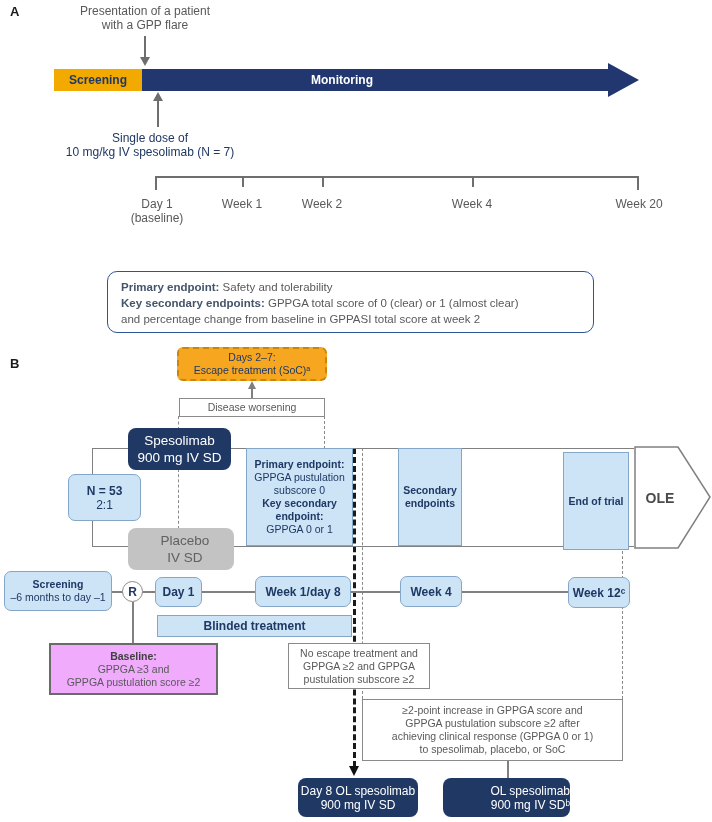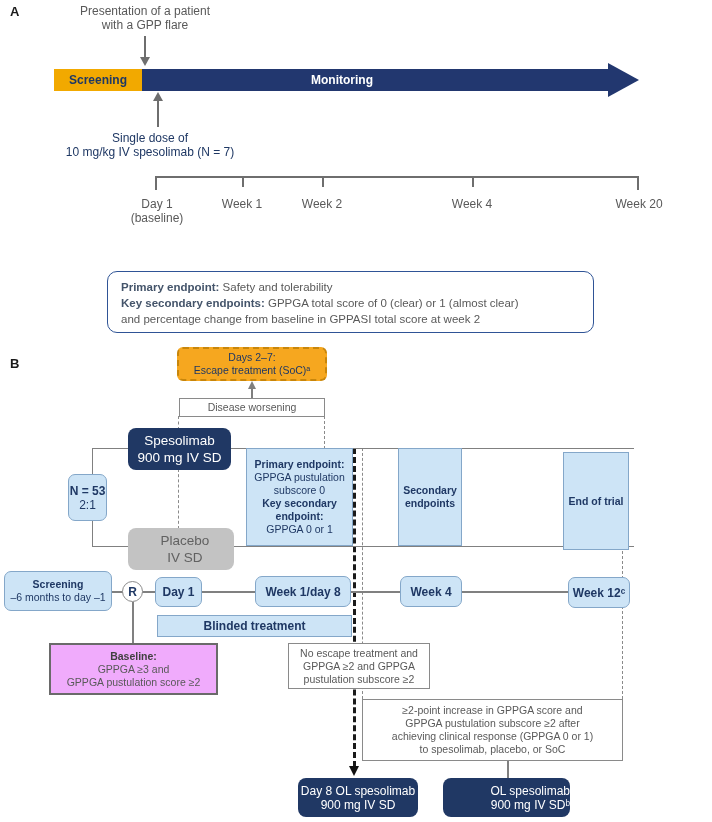--- a/index.html
+++ b/index.html
@@ -115,21 +115,21 @@
 
   <div class="abs center fs10 whitebox z2" style="left:179px;top:398px;width:146px;height:19px;">
     <span>Disease worsening</span>
   </div>
 
   <div class="abs center fs13 navybox z3" style="left:128px;top:428px;width:103px;height:42px;">
     <span>Spesolimab</span>
     <span>900 mg IV SD</span>
   </div>
 
-  <div class="abs center fs11 blue rbox z2" style="left:68px;top:474px;width:39px;height:47px;">
+  <div class="abs center fs11 blue rbox z2" style="left:68px;top:474px;width:73px;height:47px;">
     <span class="bold">N = 53</span>
     <span>2:1</span>
   </div>
 
   <div class="abs center fs13 graybox z3" style="left:128px;top:528px;width:106px;height:42px;padding-left:8px;">
     <span>Placebo</span>
     <span>IV SD</span>
   </div>
 
   <div class="abs center fs10 blue z2" style="left:246px;top:448px;width:107px;height:98px;">
@@ -143,20 +143,28 @@
 
   <div class="abs center fs10 bold blue z2" style="left:398px;top:448px;width:64px;height:98px;">
     <span>Secondary</span>
     <span>endpoints</span>
   </div>
 
   <div class="abs center fs10 bold blue z2" style="left:563px;top:452px;width:66px;height:98px;justify-content:center;">
     <span>End of trial</span>
   </div>
 
+  <div class="abs z2" style="left:634px;top:446px;width:78px;height:104px;">
+    <svg width="78" height="104" viewBox="0 0 78 104">
+      <polygon points="1,1 44,1 76,51 44,102 1,102" fill="#ffffff" stroke="#808080" stroke-width="1.5"></polygon>
+    </svg>
+    <div class="abs center" style="left:0;top:0;width:52px;height:104px;font-size:14px;font-weight:bold;color:#4a4a4a;">
+      <span>OLE</span>
+    </div>
+  </div>
 
   <div class="abs center fs10 blue rbox z2" style="left:4px;top:571px;width:108px;height:40px;">
     <span class="bold">Screening</span>
     <span>–6 months to day –1</span>
   </div>
   <div class="abs center fs11 bold navytxt z2" style="left:122px;top:581px;width:21px;height:21px;background:#fff;border:1px solid #8a8a8a;border-radius:50%;">
     <span>R</span>
   </div>
   <div class="abs center fs11 bold blue rbox z2" style="left:155px;top:577px;width:47px;height:30px;">
     <span>Day 1</span>

